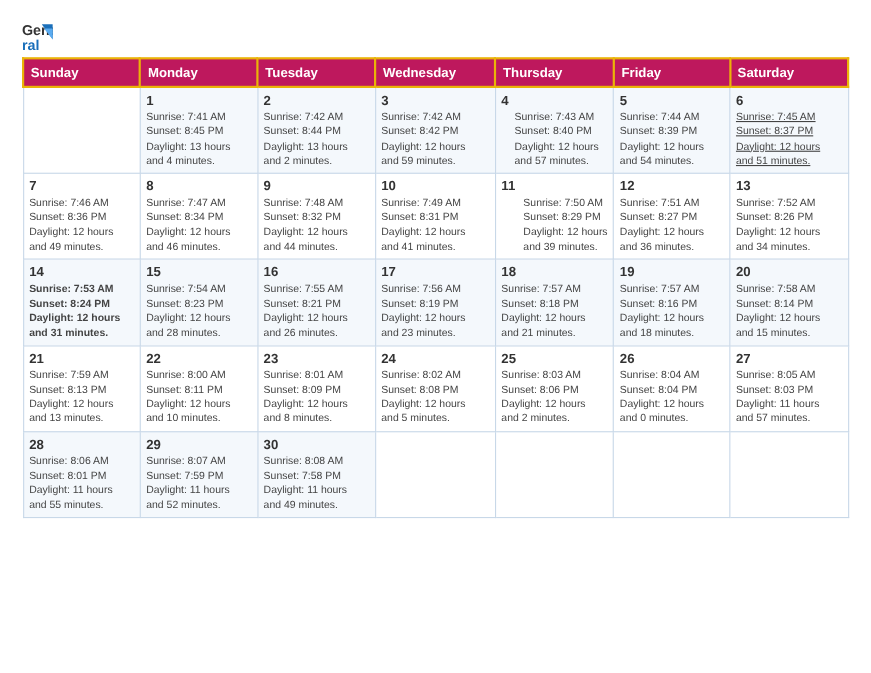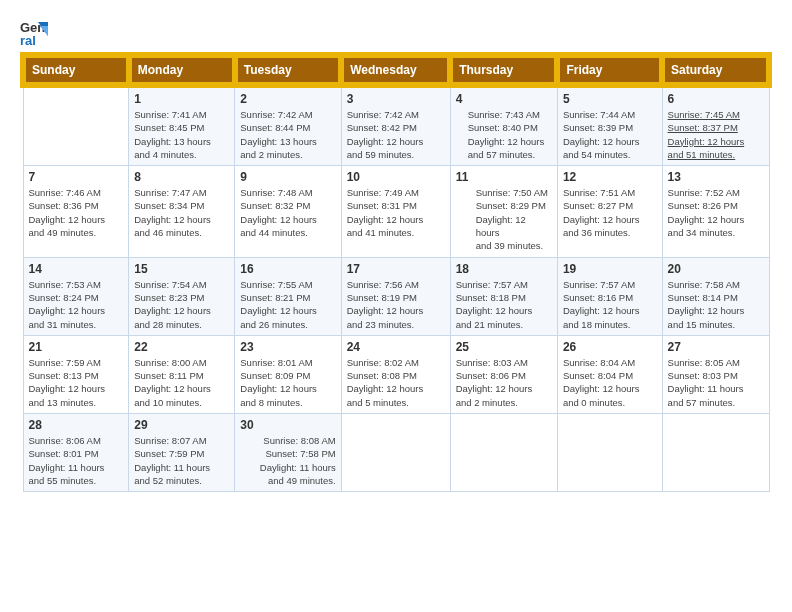--- a/index.html
+++ b/index.html
@@ -52,27 +52,27 @@
     .cal-subtitle {
       font-size: 14px;
       color: #555;
     }
     table {
       width: 100%;
       border-collapse: collapse;
       font-size: 10.5px;
     }
     thead tr th {
-      background: #a16207;
+      background: #be185d;
       color: #fff;
       padding: 5px 6px;
       text-align: left;
       font-size: 12px;
       font-weight: 600;
-      border: 6px solid #eab308;
+      border: 2px solid #eab308;
     }
     tbody tr td {
       border: 1px solid #c8d8e8;
       vertical-align: top;
       padding: 4px 5px;
       width: 113px;
       min-height: 70px;
       background: #fff;
     }
     tbody tr:nth-child(odd) td {
@@ -229,21 +229,21 @@
             <span class="day-num">13</span>
             <div class="day-info" style="white-space: pre-line;">Sunrise: 7:52 AM
 Sunset: 8:26 PM
 Daylight: 12 hours
 and 34 minutes.</div>
           </td>
         </tr>
         <tr>
           <td>
             <span class="day-num">14</span>
-            <div class="day-info" style="white-space: pre-line;">Sunrise: 7:53 AM
+            <div class="day-info" style="white-space: pre-line; font-weight: bold;">Sunrise: 7:53 AM
 Sunset: 8:24 PM
 Daylight: 12 hours
 and 31 minutes.</div>
           </td>
           <td>
             <span class="day-num">15</span>
             <div class="day-info" style="white-space: pre-line;">Sunrise: 7:54 AM
 Sunset: 8:23 PM
 Daylight: 12 hours
 and 28 minutes.</div>
@@ -345,21 +345,21 @@
           </td>
           <td>
             <span class="day-num">29</span>
             <div class="day-info" style="white-space: pre-line;">Sunrise: 8:07 AM
 Sunset: 7:59 PM
 Daylight: 11 hours
 and 52 minutes.</div>
           </td>
           <td>
             <span class="day-num">30</span>
-            <div class="day-info" style="white-space: pre-line; text-align: right;">Sunrise: 8:08 AM
+            <div class="day-info" style="white-space: pre-line;">Sunrise: 8:08 AM
 Sunset: 7:58 PM
 Daylight: 11 hours
 and 49 minutes.</div>
           </td>
           <td class="empty-cell"></td>
           <td class="empty-cell"></td>
           <td class="empty-cell"></td>
           <td class="empty-cell"></td>
         </tr>
       </tbody>

